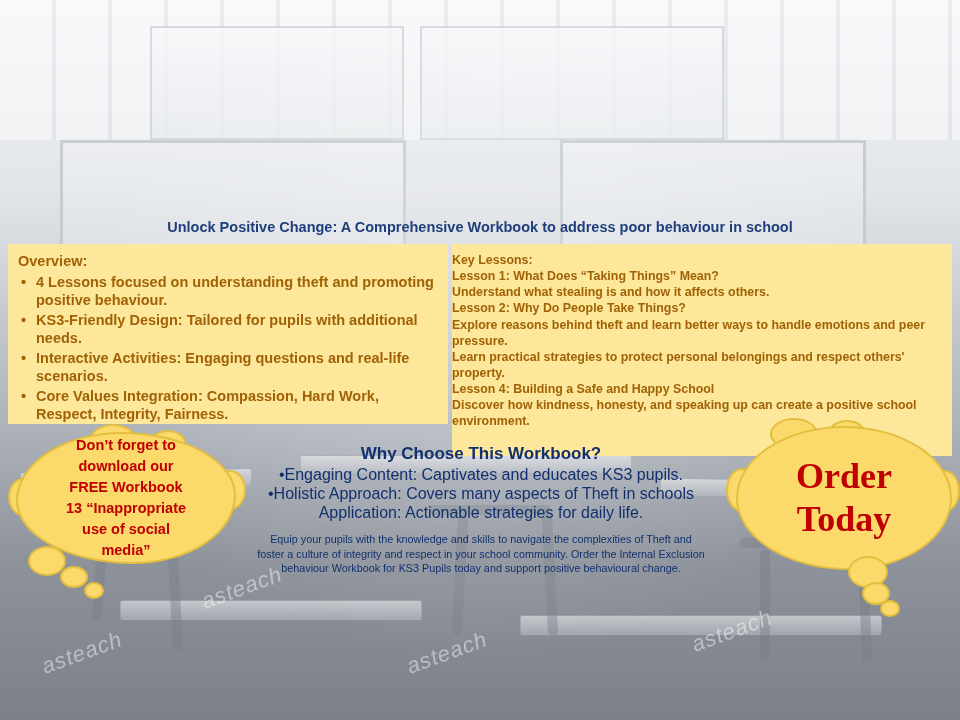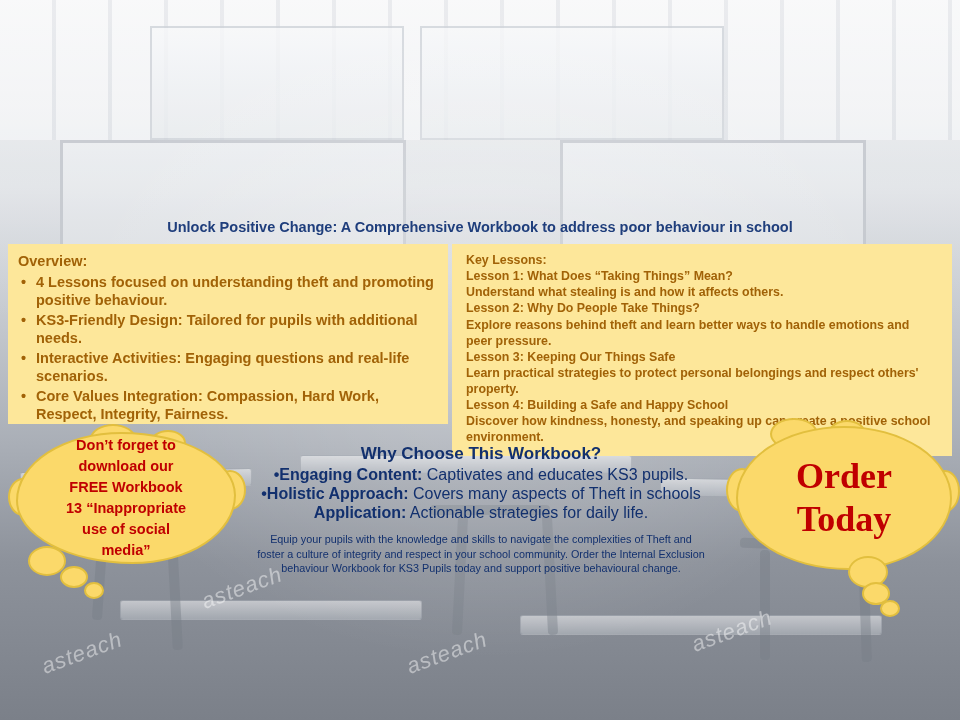--- a/index.html
+++ b/index.html
@@ -153,21 +153,21 @@
   }
   .panel-left li:before {
     content: "•";
     position: absolute;
     left: 3px; top: 0;
     font-weight: bold;
   }
 
   .panel-right {
     left: 452px; top: 244px; width: 500px; height: 212px;
-    padding: 8px 14px;
+    padding: 8px 0;
     font-size: 12.4px;
     line-height: 1.3;
     font-weight: bold;
   }
   .panel-right .row { margin: 0; }
 
   
   .promo {
     position: absolute;
     left: 246px; top: 444px; width: 470px;
@@ -176,21 +176,21 @@
   }
   .promo-title {
     font-size: 17px;
     font-weight: bold;
     margin-bottom: 2px;
   }
   .promo-line {
     font-size: 16px;
     margin-bottom: 1px;
   }
-  .promo-line b { font-weight: bold; }
+  .promo-line b { font-weight: normal; }
   .promo-para {
     margin-top: 10px;
     font-size: 10.8px;
     line-height: 1.35;
     padding: 0 10px;
   }
 
   
   .bubble {
     position: absolute;
@@ -287,21 +287,20 @@
       <li>Core Values Integration: Compassion, Hard Work, Respect, Integrity, Fairness.</li>
     </ul>
   </div>
 
   <div class="panel panel-right">
     <div class="row">Key Lessons:</div>
     <div class="row">Lesson 1: What Does “Taking Things” Mean?</div>
     <div class="row">Understand what stealing is and how it affects others.</div>
     <div class="row">Lesson 2: Why Do People Take Things?</div>
     <div class="row">Explore reasons behind theft and learn better ways to handle emotions and peer pressure.</div>
-    <div class="row">Lesson 3: Keeping Our Things Safe</div>
     <div class="row">Learn practical strategies to protect personal belongings and respect others' property.</div>
     <div class="row">Lesson 4: Building a Safe and Happy School</div>
     <div class="row">Discover how kindness, honesty, and speaking up can create a positive school environment.</div>
   </div>
 
   <div class="promo">
     <div class="promo-title">Why Choose This Workbook?</div>
     <div class="promo-line">
       <b>•Engaging Content:</b><span> Captivates and educates KS3 pupils.</span>
     </div>

